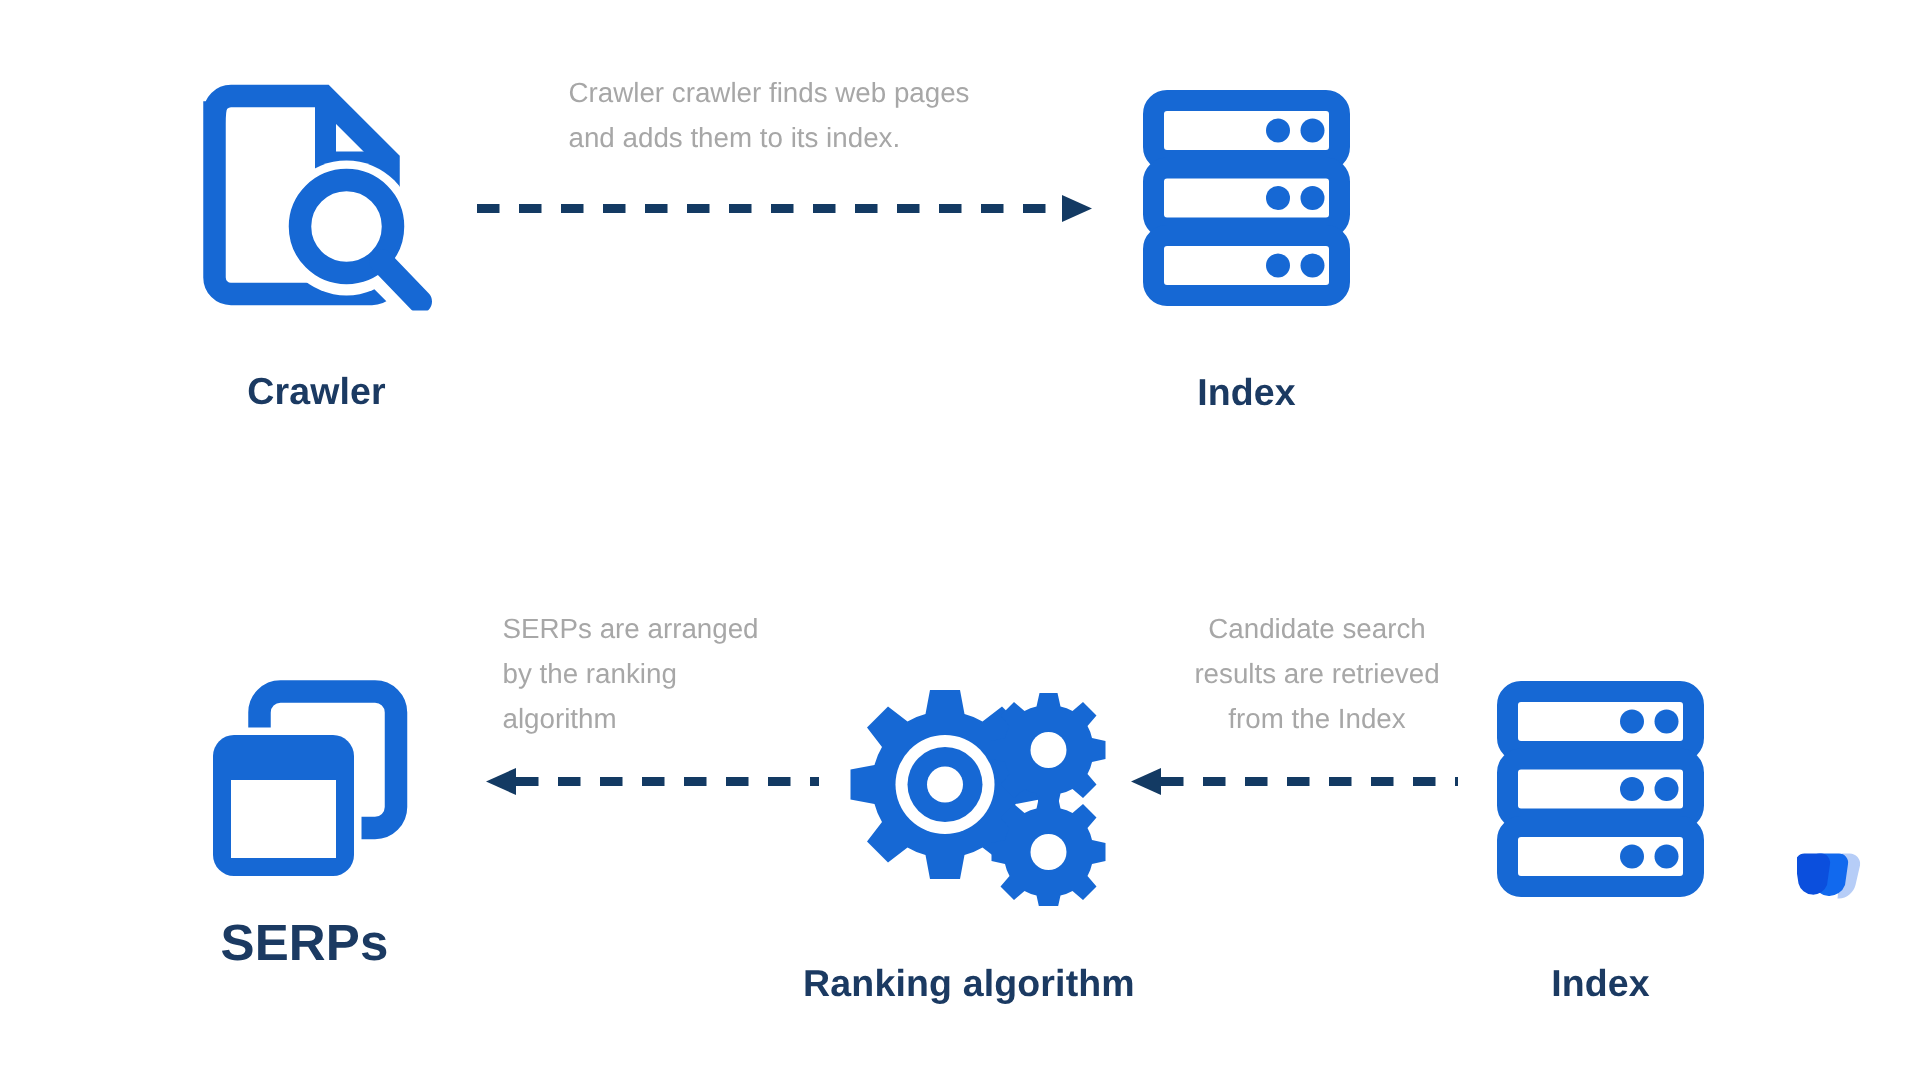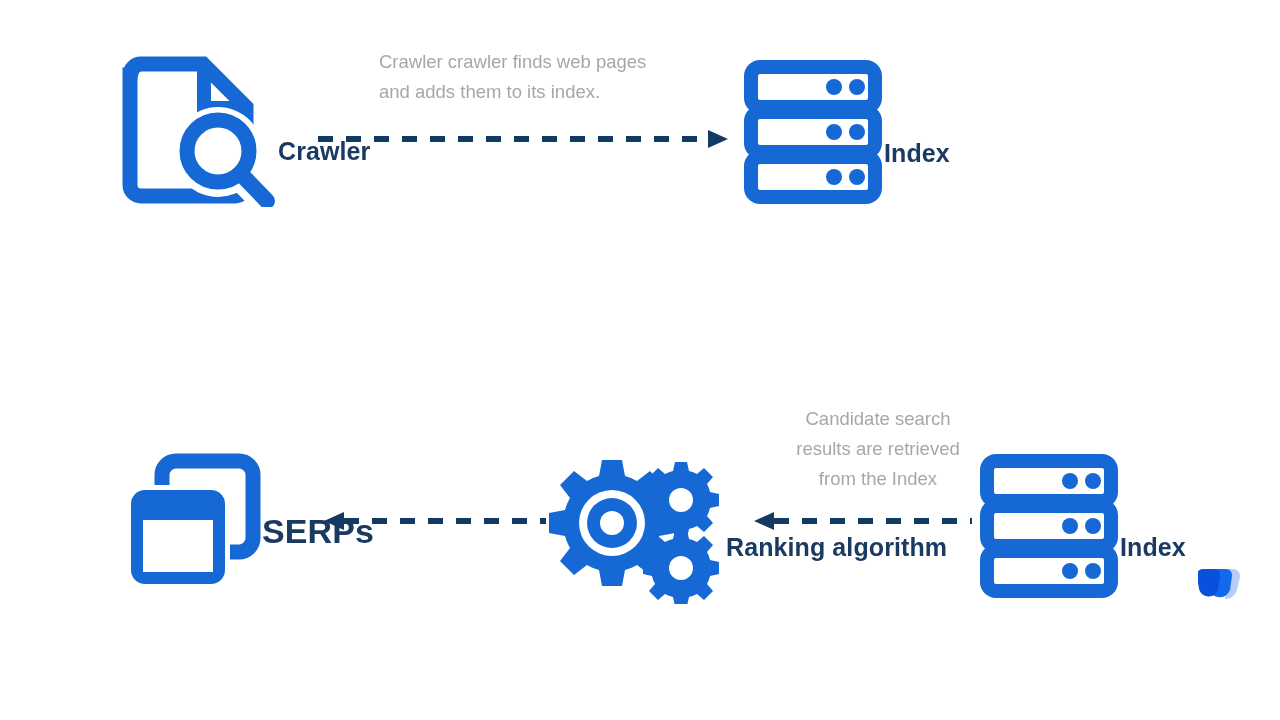--- a/index.html
+++ b/index.html
@@ -18,21 +18,21 @@
 
   .canvas {
     position: absolute;
     inset: 0;
   }
 
   
   .node {
     position: absolute;
     display: flex;
-    flex-direction: row;
+    flex-direction: column;
     align-items: center;
   }
   .node-icon {
     display: block;
     line-height: 0;
   }
   .node-label {
     font-weight: bold;
     color: #1b3a62;
     letter-spacing: .1px;
@@ -219,20 +219,23 @@
   <div class="arrow" id="arrow-index-ranking">
     <svg width="224" height="22" viewBox="0 0 224 22" xmlns="http://www.w3.org/2000/svg">
       <line x1="26" y1="11" x2="224" y2="11" stroke="#133a63" stroke-width="6" stroke-dasharray="15 13" stroke-linecap="butt"></line>
       <path d="M26 2 l-20 9 l20 9 Z" fill="#133a63"></path>
     </svg>
   </div>
 
   <div class="caption" id="caption-crawl">Crawler crawler finds web pages
 and adds them to its index.</div>
 
+  <div class="caption" id="caption-serps">SERPs are arranged
+by the ranking
+algorithm</div>
 
   <div class="caption" id="caption-retrieve">Candidate search
 results are retrieved
 from the Index</div>
 
   <div id="brand-logo">
     <svg width="44" height="44" viewBox="0 0 44 44" xmlns="http://www.w3.org/2000/svg">
       <path d="M30 7 h5 a7 7 0 0 1 7 8 l-3 13 a12 12 0 0 1 -11 9 h-1 Z" fill="#b6cdf7"></path>
       <path d="M19 7 h9 a6 6 0 0 1 6 7 l-2 14 a11 11 0 0 1 -21 -1 l-2 -13 a6 6 0 0 1 6 -7 Z" fill="#1169ee"></path>
       <path d="M9 7 h7 a6 6 0 0 1 6 7 l-2 14 a10 10 0 0 1 -19 -1 l-2 -13 a6 6 0 0 1 6 -7 Z" fill="#0b4fdd"></path>

